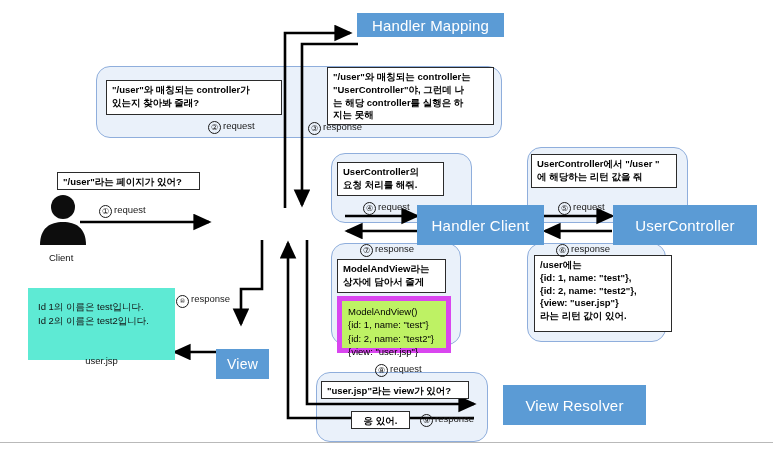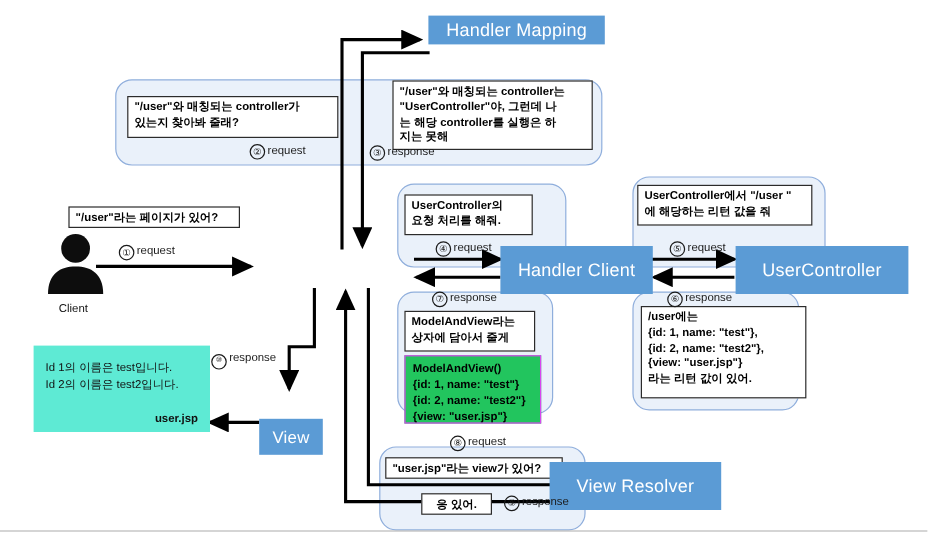--- a/index.html
+++ b/index.html
@@ -17,22 +17,22 @@
   .panel{position:absolute;background:#EAF1FA;border:1px solid #8FAEDC;
          border-radius:14px;z-index:2;}
 
   
   .quote{position:absolute;background:#ffffff;border:1px solid #2b2b2b;
          font-size:9.5px;font-weight:bold;color:#000;line-height:1.35;
          padding:3px 5px;z-index:5;box-sizing:border-box;}
 
   
   .grey{position:absolute;background:#5eead4;z-index:5;box-sizing:border-box;}
-  .greycode{background:#22c55e;border:1px solid #d946ef;font-size:9.5px;
-            font-weight:bold;line-height:1.4;padding:4px 6px;color:#000;}
+  .greycode{background:#bef264;border:5px solid #d946ef;font-size:9.5px;
+            font-weight:normal;line-height:1.4;padding:4px 6px;color:#000;}
 
   
   .step{position:absolute;font-size:9.5px;color:#1a1a1a;z-index:7;
         white-space:nowrap;}
   .step .circ{display:inline-block;border:1px solid #1a1a1a;border-radius:50%;
         width:11px;height:11px;line-height:11px;text-align:center;
         font-size:8px;margin-right:2px;vertical-align:-1px;}
 
   
   .plain{position:absolute;font-size:9.5px;color:#111;z-index:5;white-space:nowrap;}
@@ -97,21 +97,21 @@
   </div>
 
   <div class="node" style="left:613px;top:205px;width:144px;height:40px;">
     <span>UserController</span>
   </div>
 
   <div class="node small" style="left:216px;top:325px;width:53px;height:30px;margin-top:24px;">
     <span>View</span>
   </div>
 
-  <div class="node" style="left:458px;top:385px;width:143px;height:40px;">
+  <div class="node" style="left:503px;top:385px;width:143px;height:40px;">
     <span>View Resolver</span>
   </div>
 
   <svg class="client-ico" style="left:35px;top:192px;" width="56" height="56" viewBox="0 0 56 56">
     <circle cx="28" cy="15" r="12" fill="#0d0d0d"></circle>
     <path d="M5,53 C5,36 15,30 28,30 C41,30 51,36 51,53 Z" fill="#0d0d0d"></path>
   </svg>
   <div class="plain" style="left:49px;top:252px;">Client</div>
 
   <div class="quote" style="left:57px;top:172px;width:143px;height:18px;white-space:pre;">"/user"라는 페이지가 있어?</div>
@@ -144,21 +144,21 @@
   <div class="quote" style="left:351px;top:411px;width:59px;height:18px;text-align:center;white-space:pre;">응 있어.</div>
 
   <div class="grey greycode" style="left:337px;top:296px;width:114px;height:57px;white-space:pre;">ModelAndView()
 {id: 1, name: "test"}
 {id: 2, name: "test2"}
 {view: "user.jsp"}</div>
 
   <div class="grey" style="left:28px;top:288px;width:147px;height:72px;padding:12px 10px;">
     <div style="font-size:9.5px;line-height:1.5;color:#111;white-space:pre;">Id 1의 이름은 test입니다.
 Id 2의 이름은 test2입니다.</div>
-    <div style="font-size:9.5px;color:#111;text-align:right;margin-top:15px;font-weight:bold;">user.jsp</div>
+    <div style="font-size:9.5px;color:#111;text-align:center;margin-top:26px;">user.jsp</div>
   </div>
 
   <div class="step" style="left:99px;top:204px;">
     <span class="circ">①</span><span>request</span>
   </div>
   <div class="step" style="left:208px;top:120px;">
     <span class="circ">②</span><span>request</span>
   </div>
   <div class="step" style="left:308px;top:121px;">
     <span class="circ">③</span><span>response</span>

